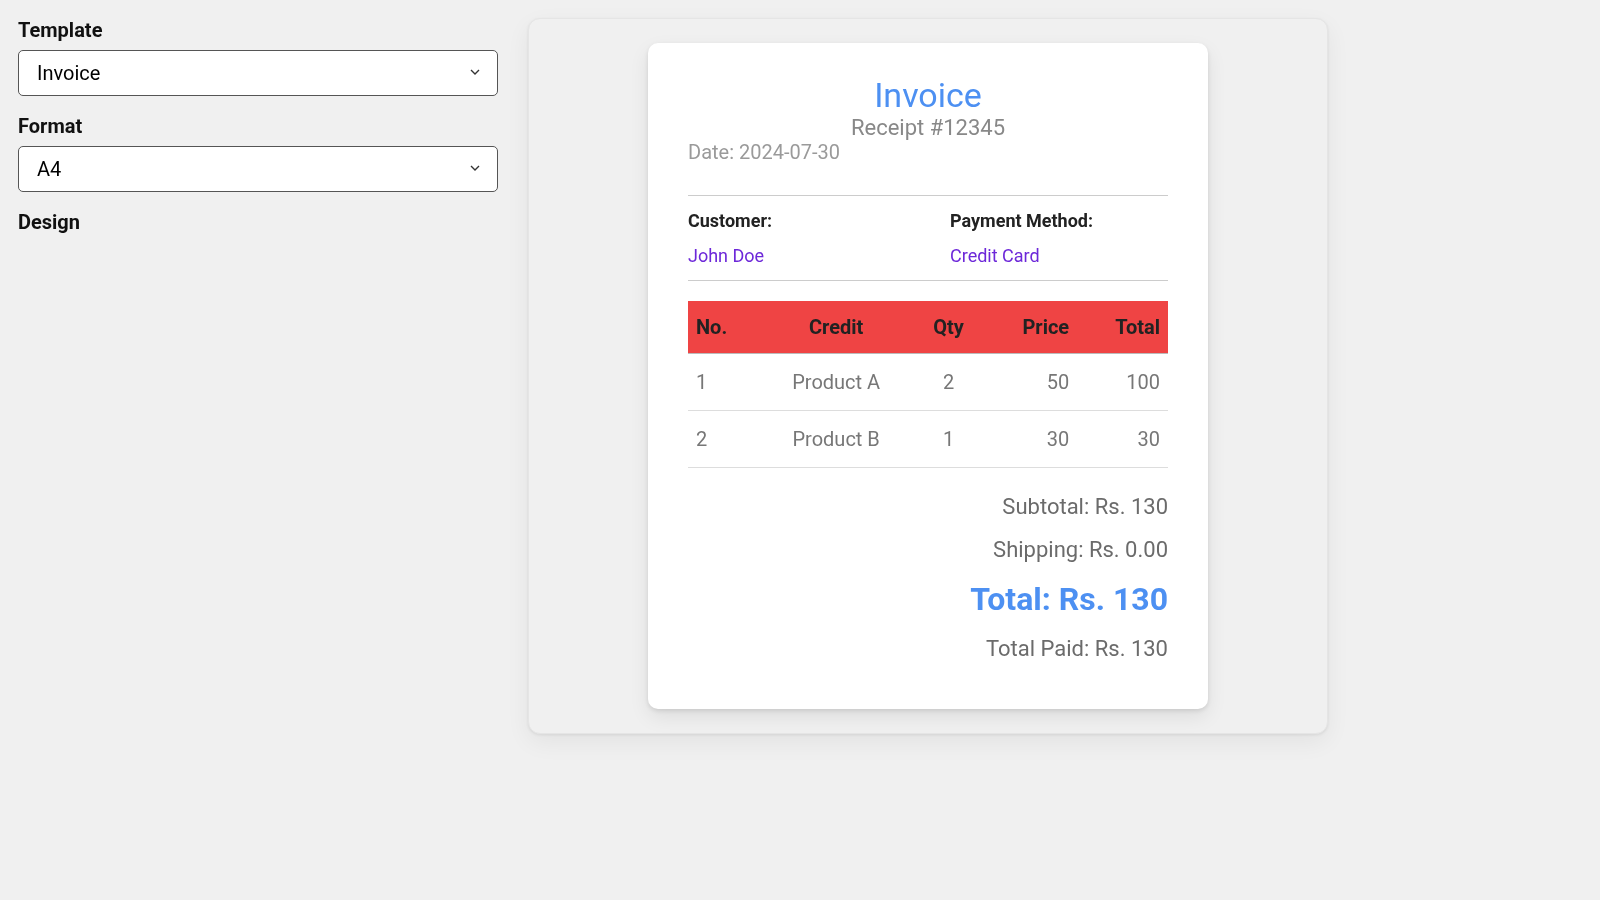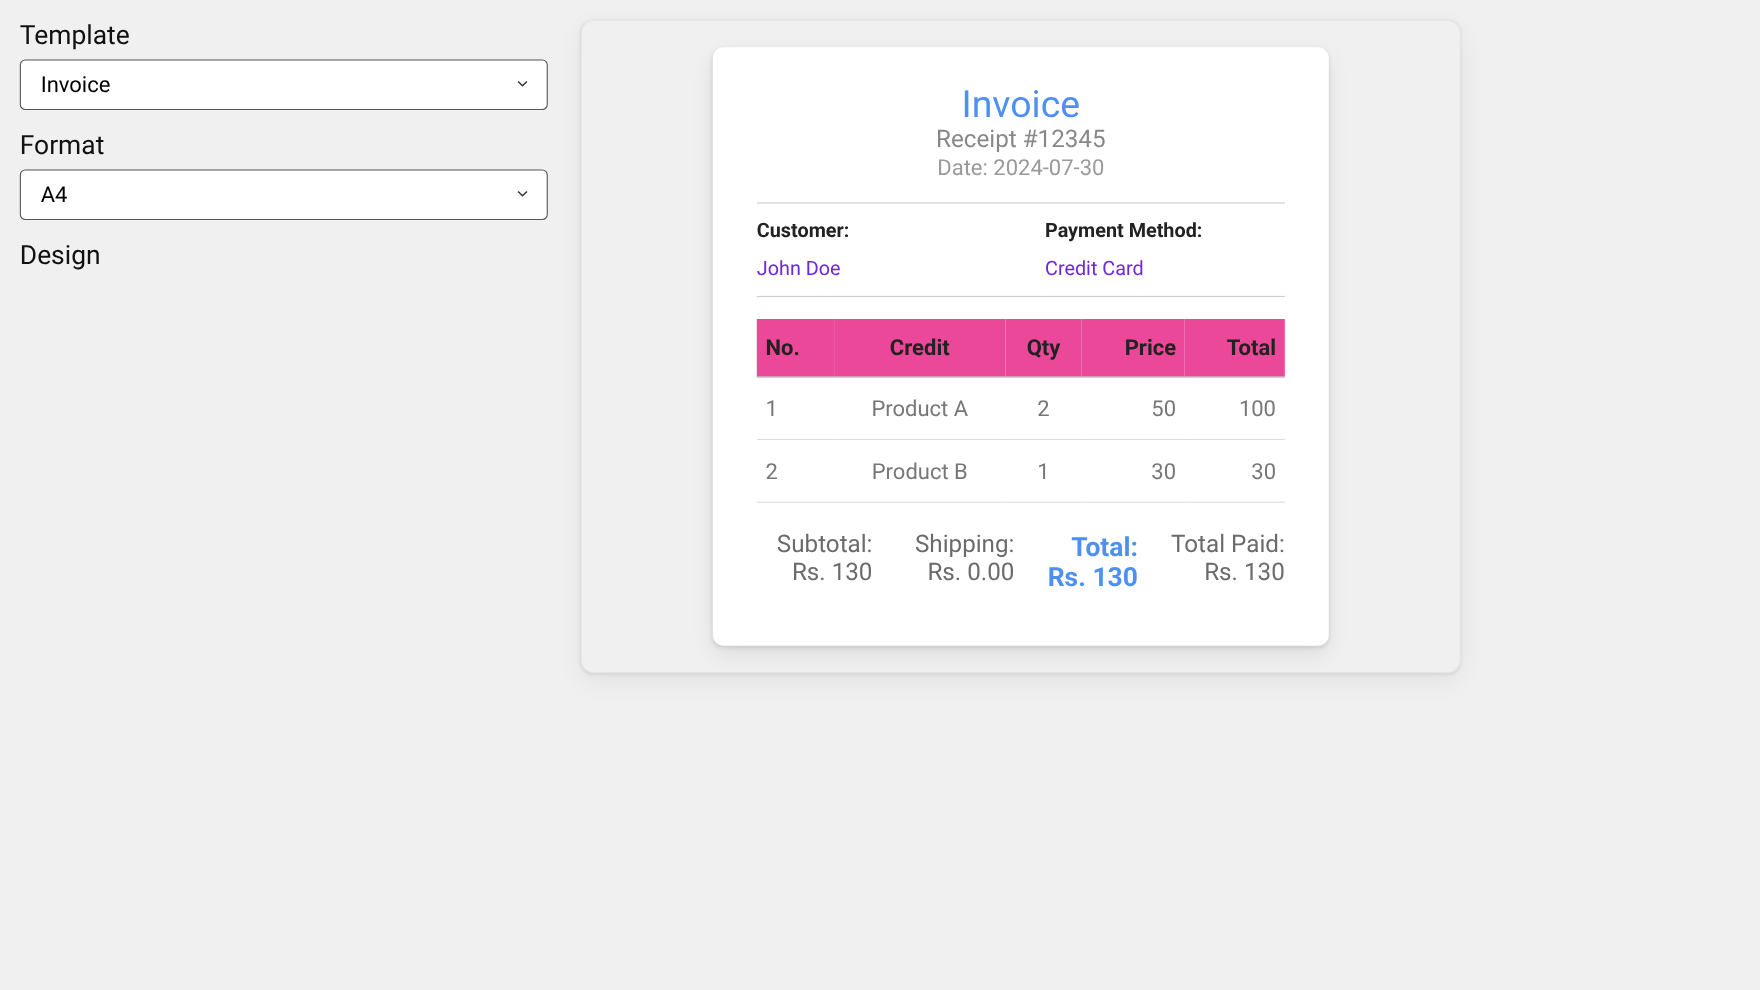--- a/index.html
+++ b/index.html
@@ -13,22 +13,22 @@
   }
   .layout {
     display: flex;
     gap: 30px;
     padding: 18px;
   }
   .sidebar {
     width: 480px;
   }
   .label {
-    font-weight: 400;
-    font-size: 24px;
+    font-weight: 700;
+    font-size: 20px;
     margin-bottom: 8px;
     color: #111;
   }
   .select {
     position: relative;
     width: 100%;
     height: 46px;
     border: 1px solid #555;
     border-radius: 5px;
     background: #fff;
@@ -70,56 +70,56 @@
     font-size: 34px;
     color: #4d90f2;
     font-weight: 400;
   }
   .inv-sub {
     text-align: center;
     font-size: 22px;
     color: #888;
   }
   .inv-date {
-    text-align: center;
+    text-align: left;
     font-size: 20px;
     color: #9a9a9a;
-    margin-bottom: 20px;
+    margin-bottom: 31px;
   }
   .hr { height:1px; background:#ccc; margin: 14px 0; }
   .info-row { display:flex;gap:44px; }
   .info-col { width:50%; }
   .info-head { font-weight:700; font-size:18px; color:#222; margin-bottom:14px; }
   .info-val { font-size:18px; color:#6d28d9; }
 
   table.items { width:100%; border-collapse: collapse; margin-top: 20px; }
   table.items thead th {
-    background:#ec4899;
+    background:#ef4444;
     text-align:center;
     font-size:20px;
     font-weight:700;
     padding:14px 8px;
     border-bottom:1px solid #bbb;
     color:#222;
   }
   table.items thead th.left { text-align:left; }
   table.items thead th.right { text-align:right; }
   table.items tbody td {
     padding:16px 8px;
     font-size:20px;
     color:#777;
     border-bottom:1px solid #ddd;
     text-align:center;
   }
   table.items tbody td.left { text-align:left; }
   table.items tbody td.right { text-align:right; }
 
-  .totals { margin-top: 26px; text-align:right; display:flex; flex-direction:row; gap:18px; }
+  .totals { margin-top: 26px; text-align:right; display:flex; flex-direction:column; gap:18px; }
   .totals .line { font-size:22px; color:#6b6b6b; }
-  .totals .line.strong { font-weight:700; color:#4d90f2; font-size:24px; }
+  .totals .line.strong { font-weight:700; color:#4d90f2; font-size:32px; }
 </style>
 </head>
 <body>
 
 <div class="layout">
 
   <div class="sidebar">
     <div class="label">Template</div>
     <div class="select">
       <span>Invoice</span>

